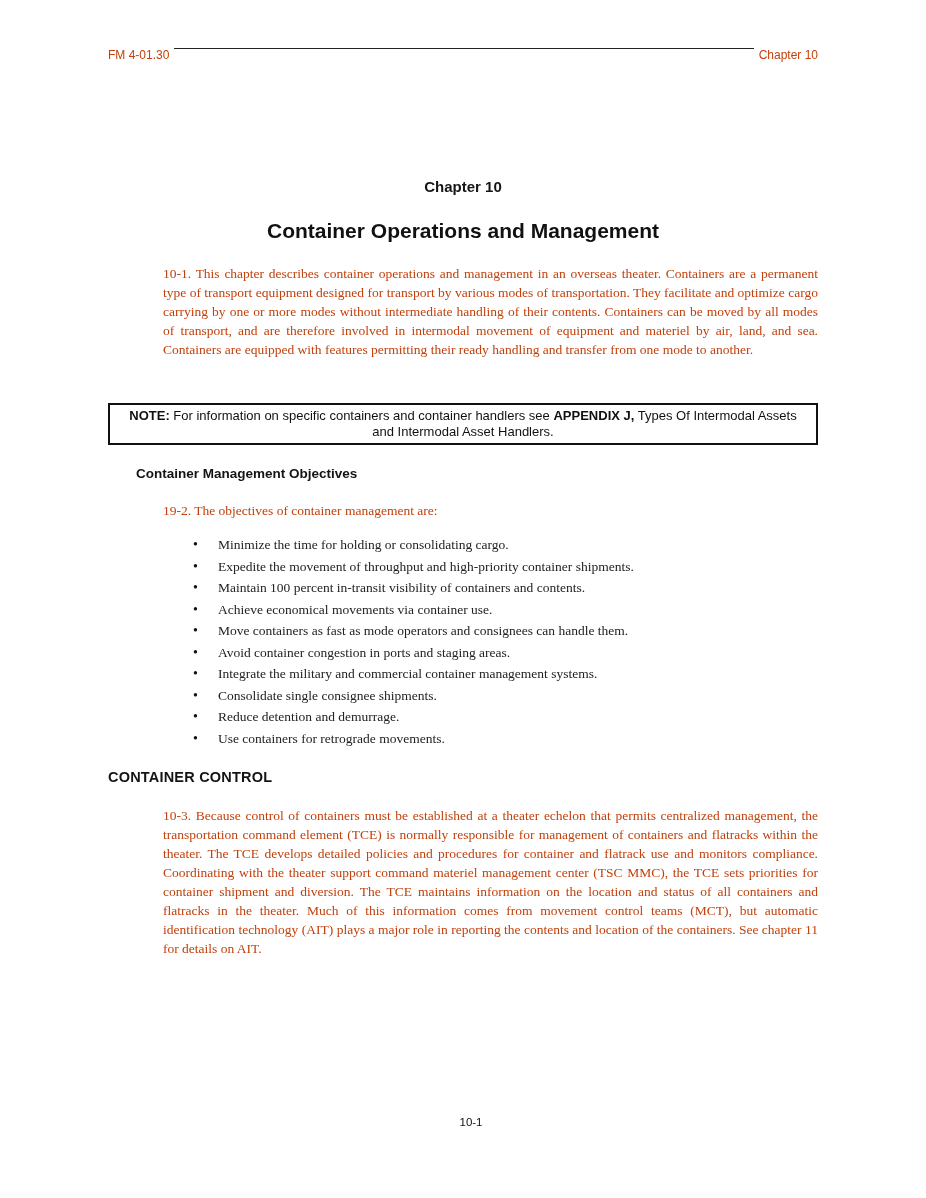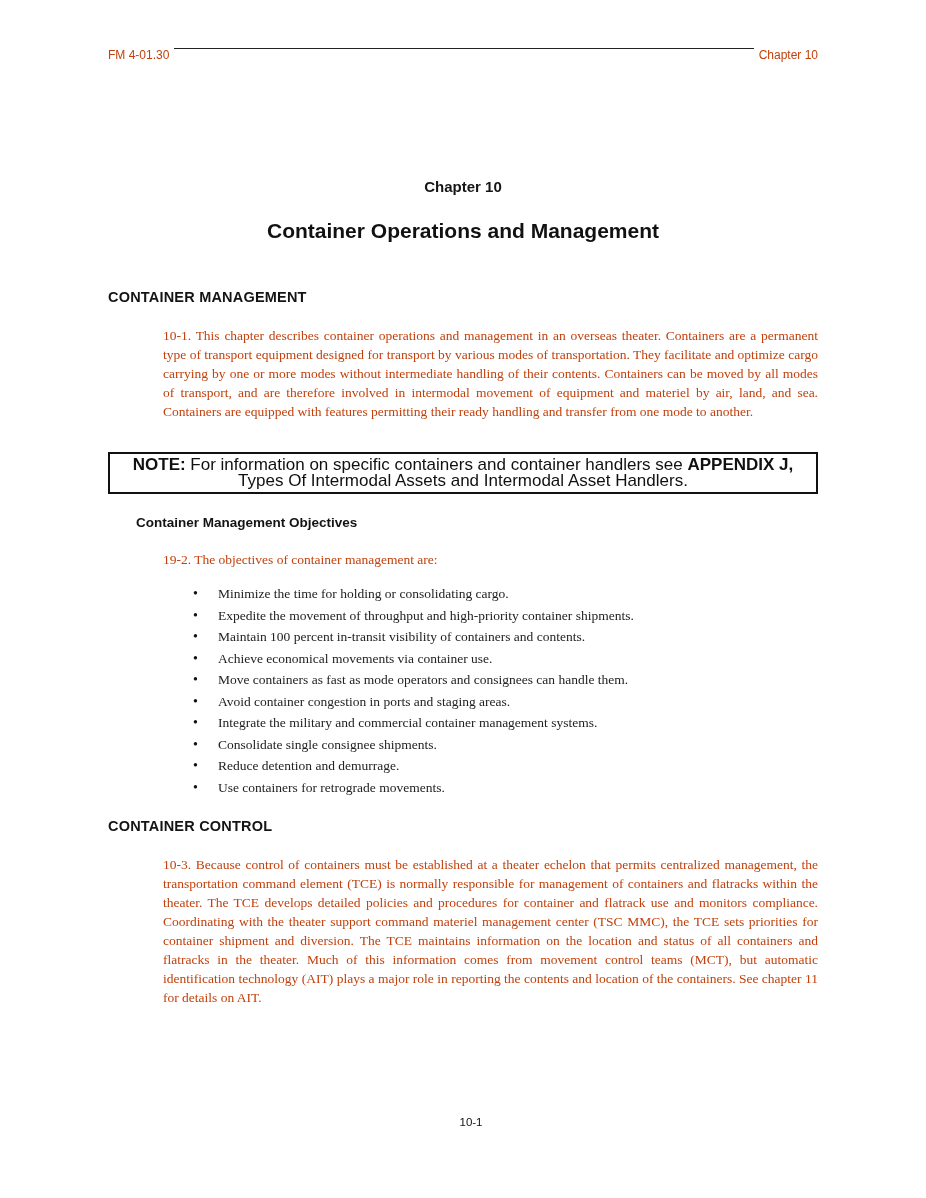--- a/index.html
+++ b/index.html
@@ -61,25 +61,25 @@
   .body-para {
     font-family: "Liberation Serif", serif;
     font-size: 13.5px;
     line-height: 19px;
     text-align: justify;
     color: #c2410c;
     margin-left: 55px;
   }
   
   .note-box {
-    margin-top: 31px;
+    margin-top: 44px;
     border: 2px solid #111;
     padding: 3px 14px 4px 14px;
     text-align: center;
-    font-size: 17px;
+    font-size: 13px;
     line-height: 15.5px;
     color: #111;
   }
   .note-bold { font-weight: bold; }
   
   .objectives-list {
     list-style: none;
     margin-top: 14px;
     margin-left: 110px;
     font-family: "Liberation Serif", serif;
@@ -124,21 +124,20 @@
   <div class="header">
     <span>FM 4-01.30</span>
     <span class="header-rule"></span>
     <span>Chapter 10</span>
   </div>
 
   <div class="chapter-label">Chapter 10</div>
 
   <div class="main-title">Container Operations and Management</div>
 
-  <div class="section-heading mt-heading-1">CONTAINER MANAGEMENT</div>
 
   <p class="body-para mt-para">10-1.  This chapter describes container operations and management in an overseas theater.  Containers are a permanent type of transport equipment designed for transport by various modes of transportation.  They facilitate and optimize cargo carrying by one or more modes without intermediate handling of their contents.  Containers can be moved by all modes of transport, and are therefore involved in intermodal movement of equipment and materiel by air, land, and sea.  Containers are equipped with features permitting their ready handling and transfer from one mode to another.</p>
 
   <div class="note-box">
     <span class="note-bold">NOTE:</span><span> For information on specific containers and container handlers see </span><span class="note-bold">APPENDIX J,</span><span> Types Of Intermodal Assets and Intermodal Asset Handlers.</span>
   </div>
 
   <div class="subsection-heading mt-sub">Container Management Objectives</div>
 
   <p class="body-para mt-intro">19-2.  The objectives of container management are:</p>

